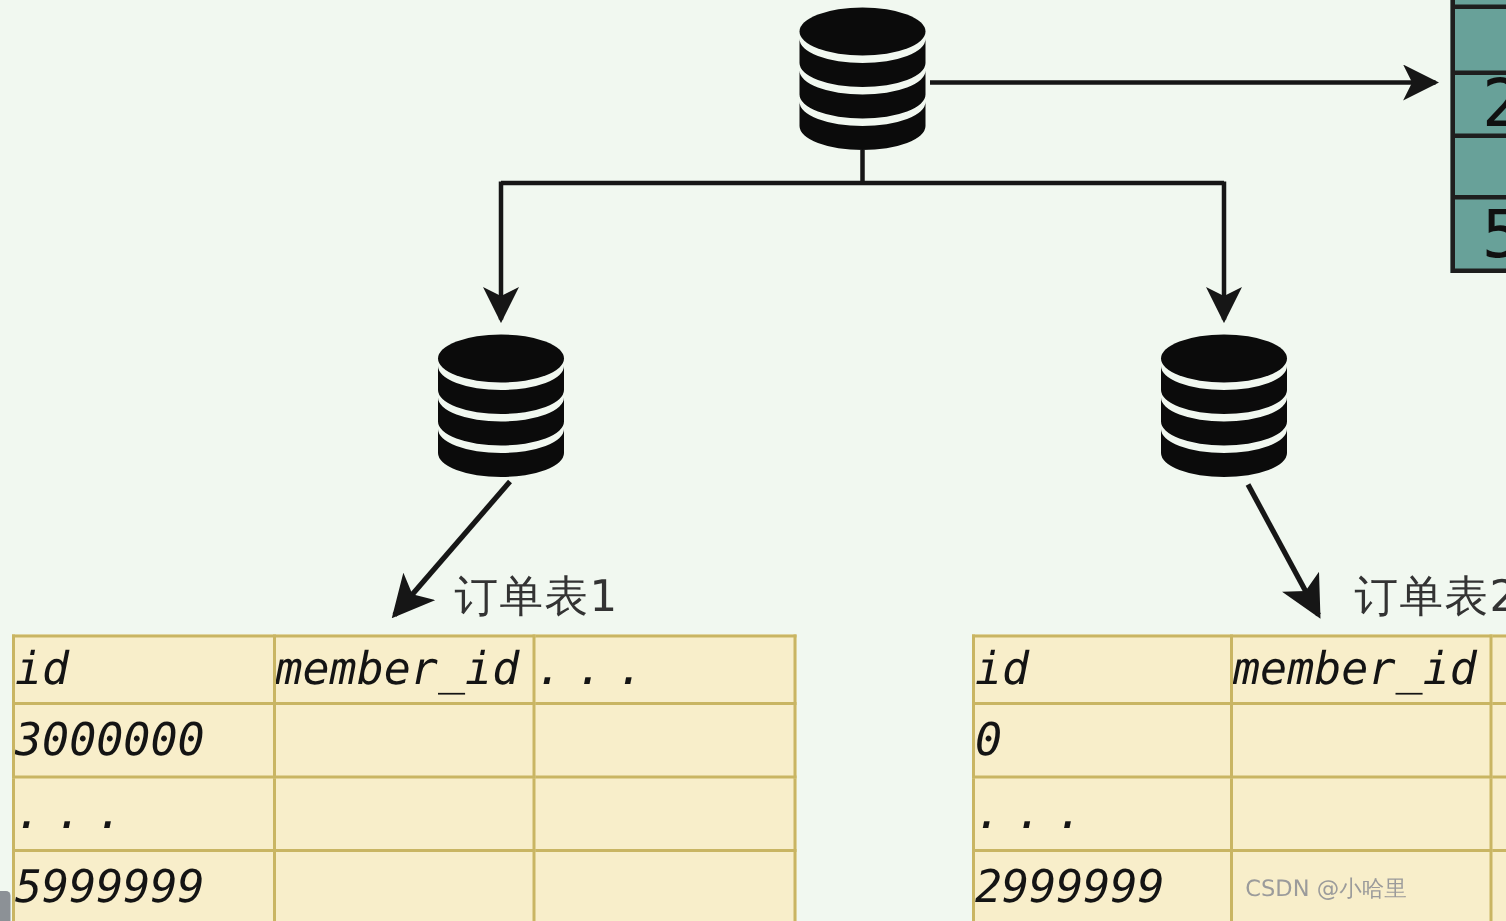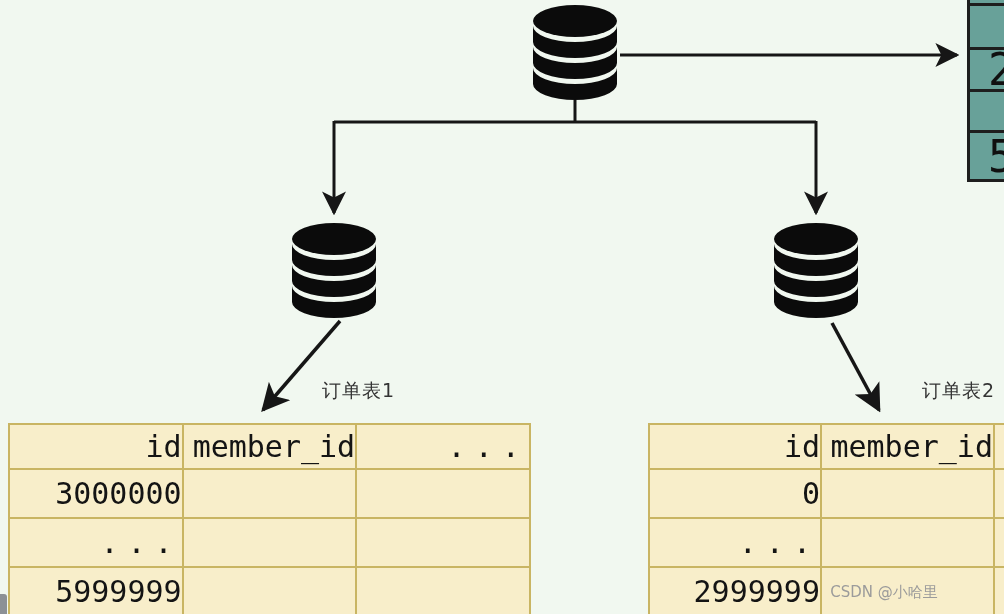--- a/index.html
+++ b/index.html
@@ -39,47 +39,47 @@
     height: 97px;
   }
   .db svg { width: 100%; height: 100%; display: block; }
   .db-top   { left: 532px; top: 4px;   }
   .db-left  { left: 291px; top: 222px; }
   .db-right { left: 773px; top: 222px; }
 
   .shard-label {
     position: absolute;
     z-index: 2;
-    font-size: 19px;
+    font-size: 29px;
     letter-spacing: 1px;
     color: var(--label_text);
     white-space: nowrap;
-    margin-left: 19px;
   }
   .label-1 { left: 303px; top: 378px; }
   .label-2 { left: 903px; top: 378px; }
 
   table.order-table {
     position: absolute;
     z-index: 2;
     top: 423px;
     border-collapse: collapse;
     table-layout: fixed;
     background: var(--table_fill);
     font-family: "DejaVu Sans Mono", "Liberation Mono", monospace;
     font-size: 30px;
     color: #141414;
   }
   table.order-table th, table.order-table td {
     border: 2px solid var(--table_border);
-    text-align: right;
+    text-align: left;
     vertical-align: middle;
     font-weight: normal;
     overflow: hidden;
     white-space: nowrap;
+    font-style: italic;
   }
   table.order-table th { height: 45px; }
   table.order-table td { height: 49px; }
   .t1 { left: 8px;   width: 521px; }
   .t2 { left: 648px; width: 522px; }
   .t1 col { width: 173.6px; }
   .t2 col.c1 { width: 172px; }
   .t2 col.c2 { width: 173px; }
   .t2 col.c3 { width: 177px; }
   .dots { letter-spacing: 9px; }

